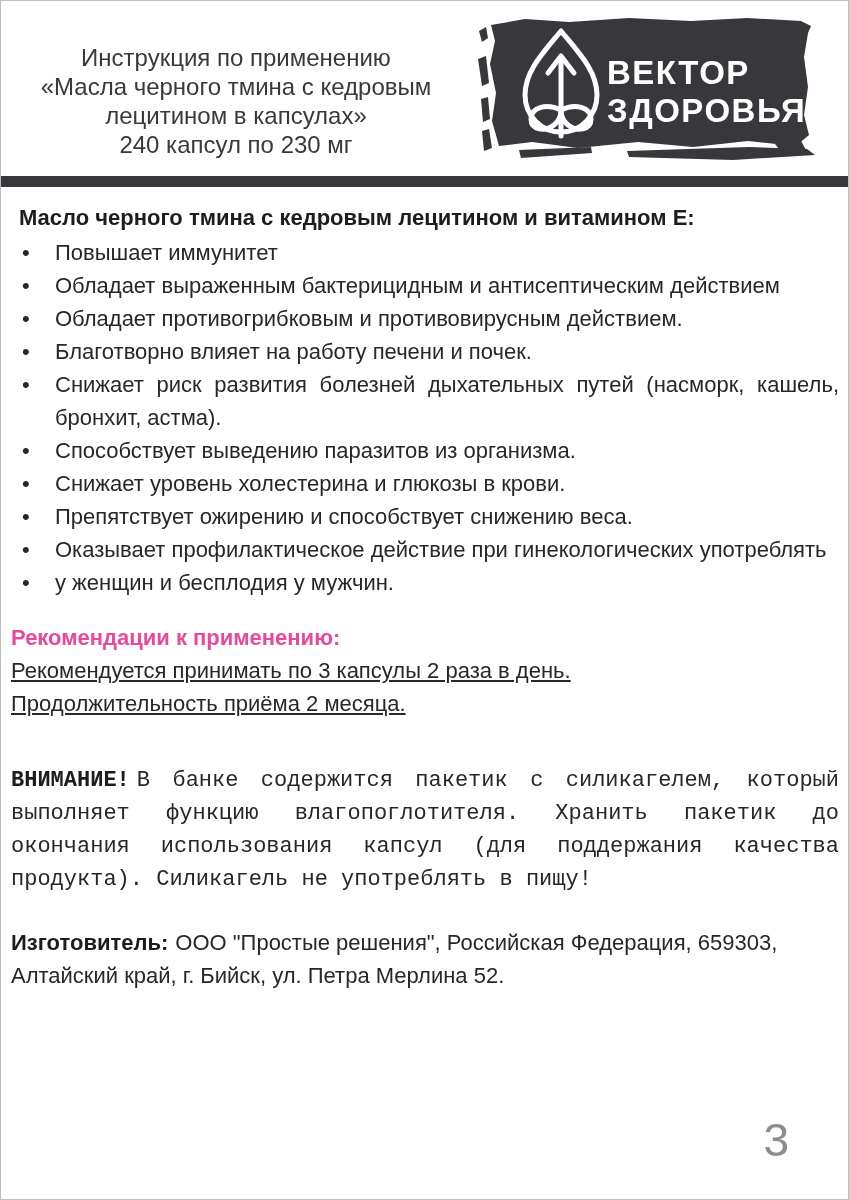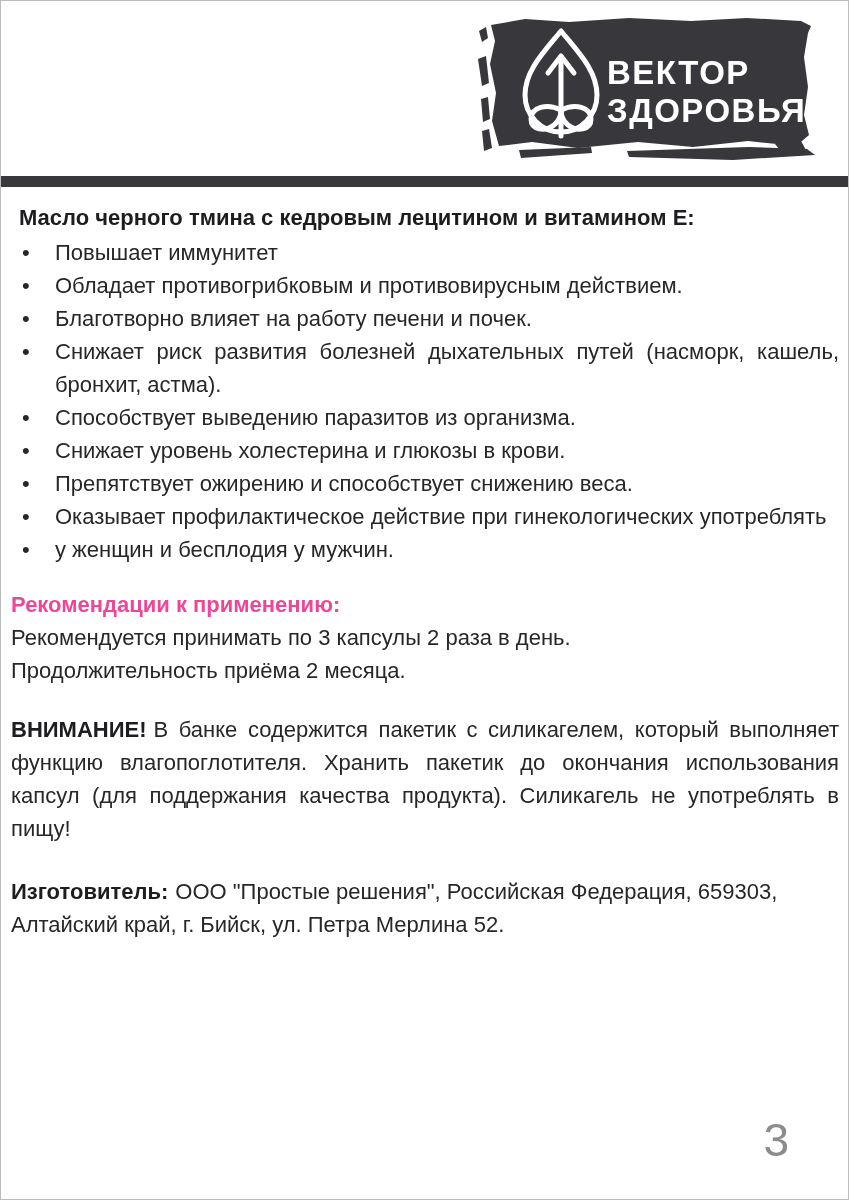--- a/index.html
+++ b/index.html
@@ -77,25 +77,26 @@
   }
   .benefit-dot::before { content: "\2022"; }
   .benefit-text { flex: 1; margin-left: 12px; }
   .benefit-row.justify .benefit-text { text-align: justify; }
 
   .rec-heading {
     font-weight: bold;
     color: #ec4899;
     margin: 22px 0 0 0;
   }
-  .rec-line { margin: 0; }
+  .rec-line { margin: 0; text-decoration: underline; }
 
   .warning-para {
-    margin: 26px 0 0 0;
+    margin: 44px 0 0 0;
     text-align: justify;
+    font-family: Liberation Mono, monospace;
   }
   .warning-label, .manufacturer-label {
     font-weight: bold;
     color: #1d1c1f;
     margin-right: 7px;
   }
   .manufacturer-para { margin: 30px 0 0 0; }
 
   .page-number {
     position: absolute;
@@ -105,20 +106,26 @@
     font-weight: 300;
     color: #8c8c8c;
     letter-spacing: 1px;
   }
 </style>
 </head>
 <body>
 
 <div class="page">
 
+  <div class="header-title">
+    <div>Инструкция по применению</div>
+    <div>«Масла черного тмина с кедровым</div>
+    <div>лецитином в капсулах»</div>
+    <div>240 капсул по 230 мг</div>
+  </div>
 
   <div class="logo-wrap">
     <svg viewBox="0 0 346 158" xmlns="http://www.w3.org/2000/svg">
       <g fill="#38373b">
         <path d="M2,22 l7,-4 2,11 -6,4 z"></path>
         <path d="M1,50 l8,-3 3,27 -7,3 z"></path>
         <path d="M4,90 l7,-2 2,22 -7,3 z"></path>
         <path d="M5,122 l7,-2 3,19 -8,3 z"></path>
         <path d="M14,16 L48,10 L92,13 L152,9 L214,12 L270,9 L324,12 L334,17 L331,24 L327,48 L331,78 L327,106 L332,126 L319,137 L271,132 L216,138 L161,133 L101,139 L55,133 L22,137 L15,112 L19,84 L13,55 L18,32 Z"></path>
         <path d="M42,141 l72,-3 1,6 -71,5 z"></path>
@@ -143,20 +150,24 @@
 
     <p class="benefits-heading">Масло черного тмина с кедровым лецитином и витамином Е:</p>
 
     <div>
       <div class="benefit-row">
         <span class="benefit-dot"></span>
         <span class="benefit-text">Повышает иммунитет</span>
       </div>
       <div class="benefit-row">
         <span class="benefit-dot"></span>
+        <span class="benefit-text">Обладает выраженным бактерицидным и антисептическим действием</span>
+      </div>
+      <div class="benefit-row">
+        <span class="benefit-dot"></span>
         <span class="benefit-text">Обладает противогрибковым и противовирусным действием.</span>
       </div>
       <div class="benefit-row">
         <span class="benefit-dot"></span>
         <span class="benefit-text">Благотворно влияет на работу печени и почек.</span>
       </div>
       <div class="benefit-row justify">
         <span class="benefit-dot"></span>
         <span class="benefit-text">Снижает риск развития болезней дыхательных путей (насморк, кашель, бронхит, астма).</span>
       </div>

